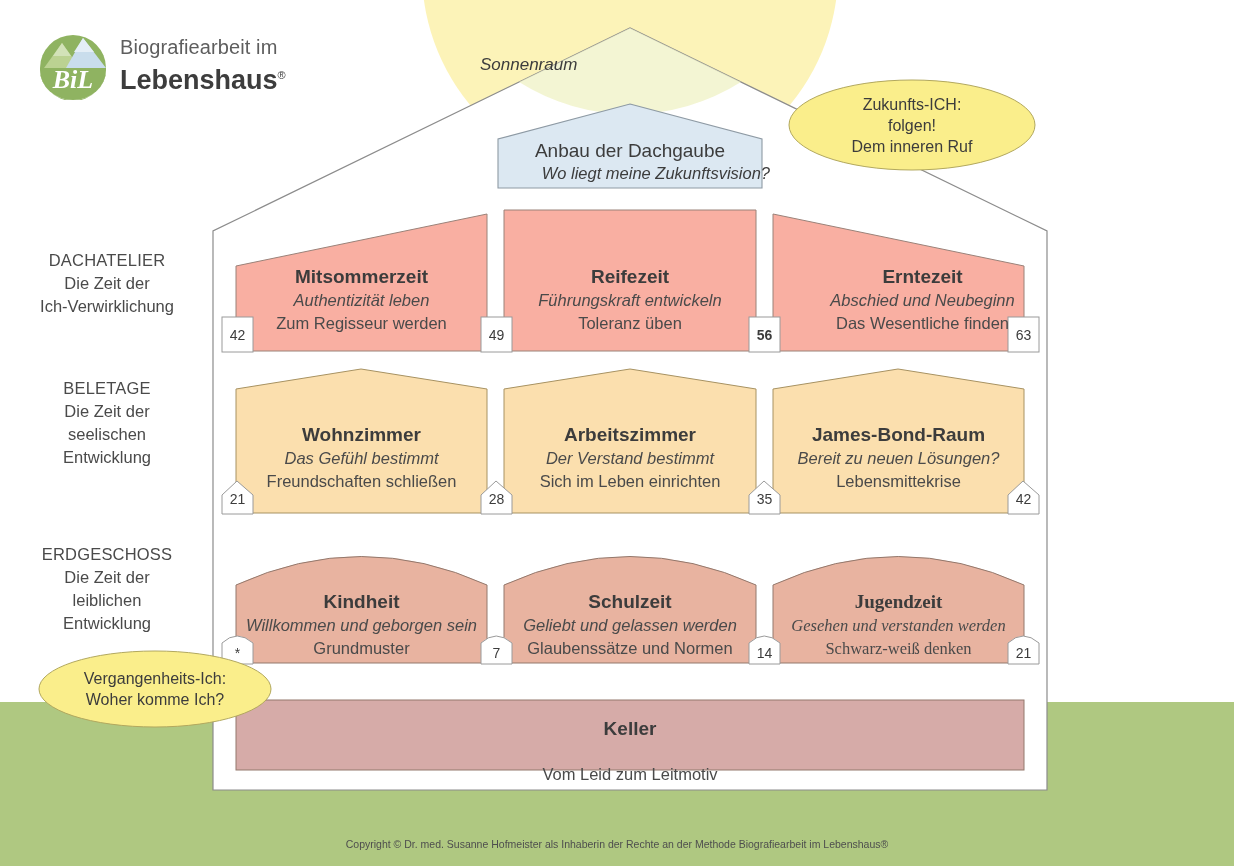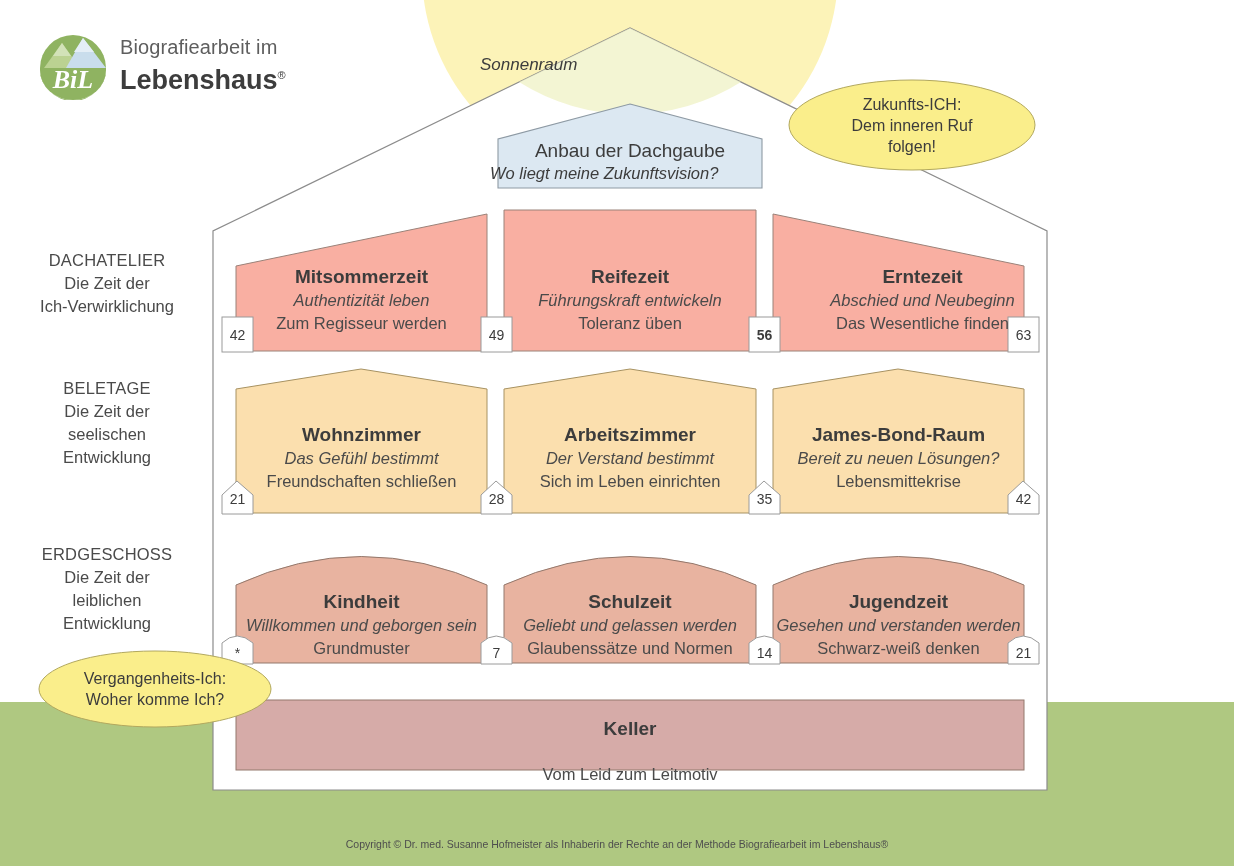--- a/index.html
+++ b/index.html
@@ -29,21 +29,21 @@
 
   .roomname{font-size:19px;font-weight:bold;color:#3c3c3c;line-height:25px;}
   .roomsub{font-size:16.5px;font-style:italic;color:#4a4a4a;line-height:23px;}
   .roomdet{font-size:16.5px;color:#4a4a4a;line-height:23px;}
 
   .agenum{position:absolute;font-size:14px;color:#3c3c3c;text-align:center;}
 
   .sonnen{position:absolute;font-size:17px;font-style:italic;color:#3c3c3c;text-align:left;}
 
   .gaube-name{position:absolute;font-size:19px;font-weight:normal;color:#3c3c3c;text-align:center;}
-  .gaube-sub{position:absolute;font-size:16.5px;font-style:italic;color:#3c3c3c;text-align:left;}
+  .gaube-sub{position:absolute;font-size:16.5px;font-style:italic;color:#3c3c3c;text-align:right;}
 
   .bubble-txt{position:absolute;font-size:16px;color:#3c3c3c;text-align:center;line-height:21px;}
 
   .keller-name{position:absolute;font-size:19px;font-weight:bold;color:#3c3c3c;text-align:center;}
   .keller-sub{position:absolute;font-size:16.5px;color:#4a4a4a;text-align:center;}
 
   #copyright{position:absolute;left:0;top:838px;width:1234px;text-align:center;
     font-size:10.5px;color:#4e4e4e;}
 </style>
 </head>
@@ -112,22 +112,22 @@
     </div>
   </div>
 
   <div class="sonnen" style="left:480px;top:55px;width:300px;">Sonnenraum</div>
 
   <div class="gaube-name" style="left:498px;top:140px;width:264px;">Anbau der Dachgaube</div>
   <div class="gaube-sub" style="left:490px;top:164px;width:280px;">Wo liegt meine Zukunftsvision?</div>
 
   <div class="bubble-txt" style="left:800px;top:94px;width:224px;">
     <div>Zukunfts-ICH:</div>
+    <div>folgen!</div>
     <div>Dem inneren Ruf</div>
-    <div>folgen!</div>
   </div>
   <div class="bubble-txt" style="left:43px;top:668px;width:224px;">
     <div>Vergangenheits-Ich:</div>
     <div>Woher komme Ich?</div>
   </div>
 
   <div class="lbl-group" style="left:12px;top:249px;width:190px;">
     <div class="cap">DACHATELIER</div>
     <div>Die Zeit der</div>
     <div>Ich-Verwirklichung</div>
@@ -182,21 +182,21 @@
   <div class="t" style="left:773px;top:422px;width:251px;">
     <div class="roomname">James-Bond-Raum</div>
     <div class="roomsub">Bereit zu neuen Lösungen?</div>
     <div class="roomdet">Lebensmittekrise</div>
   </div>
   <div class="t" style="left:500px;top:589px;width:260px;">
     <div class="roomname">Schulzeit</div>
     <div class="roomsub">Geliebt und gelassen werden</div>
     <div class="roomdet">Glaubenssätze und Normen</div>
   </div>
-  <div class="t" style="left:769px;top:589px;width:259px;">
+  <div class="t" style="left:769px;top:589px;width:259px;font-family:Liberation Serif, serif;">
     <div class="roomname">Jugendzeit</div>
     <div class="roomsub">Gesehen und verstanden werden</div>
     <div class="roomdet">Schwarz-weiß denken</div>
   </div>
 
   <div class="keller-name" style="left:236px;top:718px;width:788px;">Keller</div>
   <div class="keller-sub" style="left:236px;top:741px;width:788px;margin-top:24px;">Vom Leid zum Leitmotiv</div>
 
   <div class="agenum" style="left:222px;top:327px;width:31px;">42</div>
   <div class="agenum" style="left:481px;top:327px;width:31px;">49</div>

